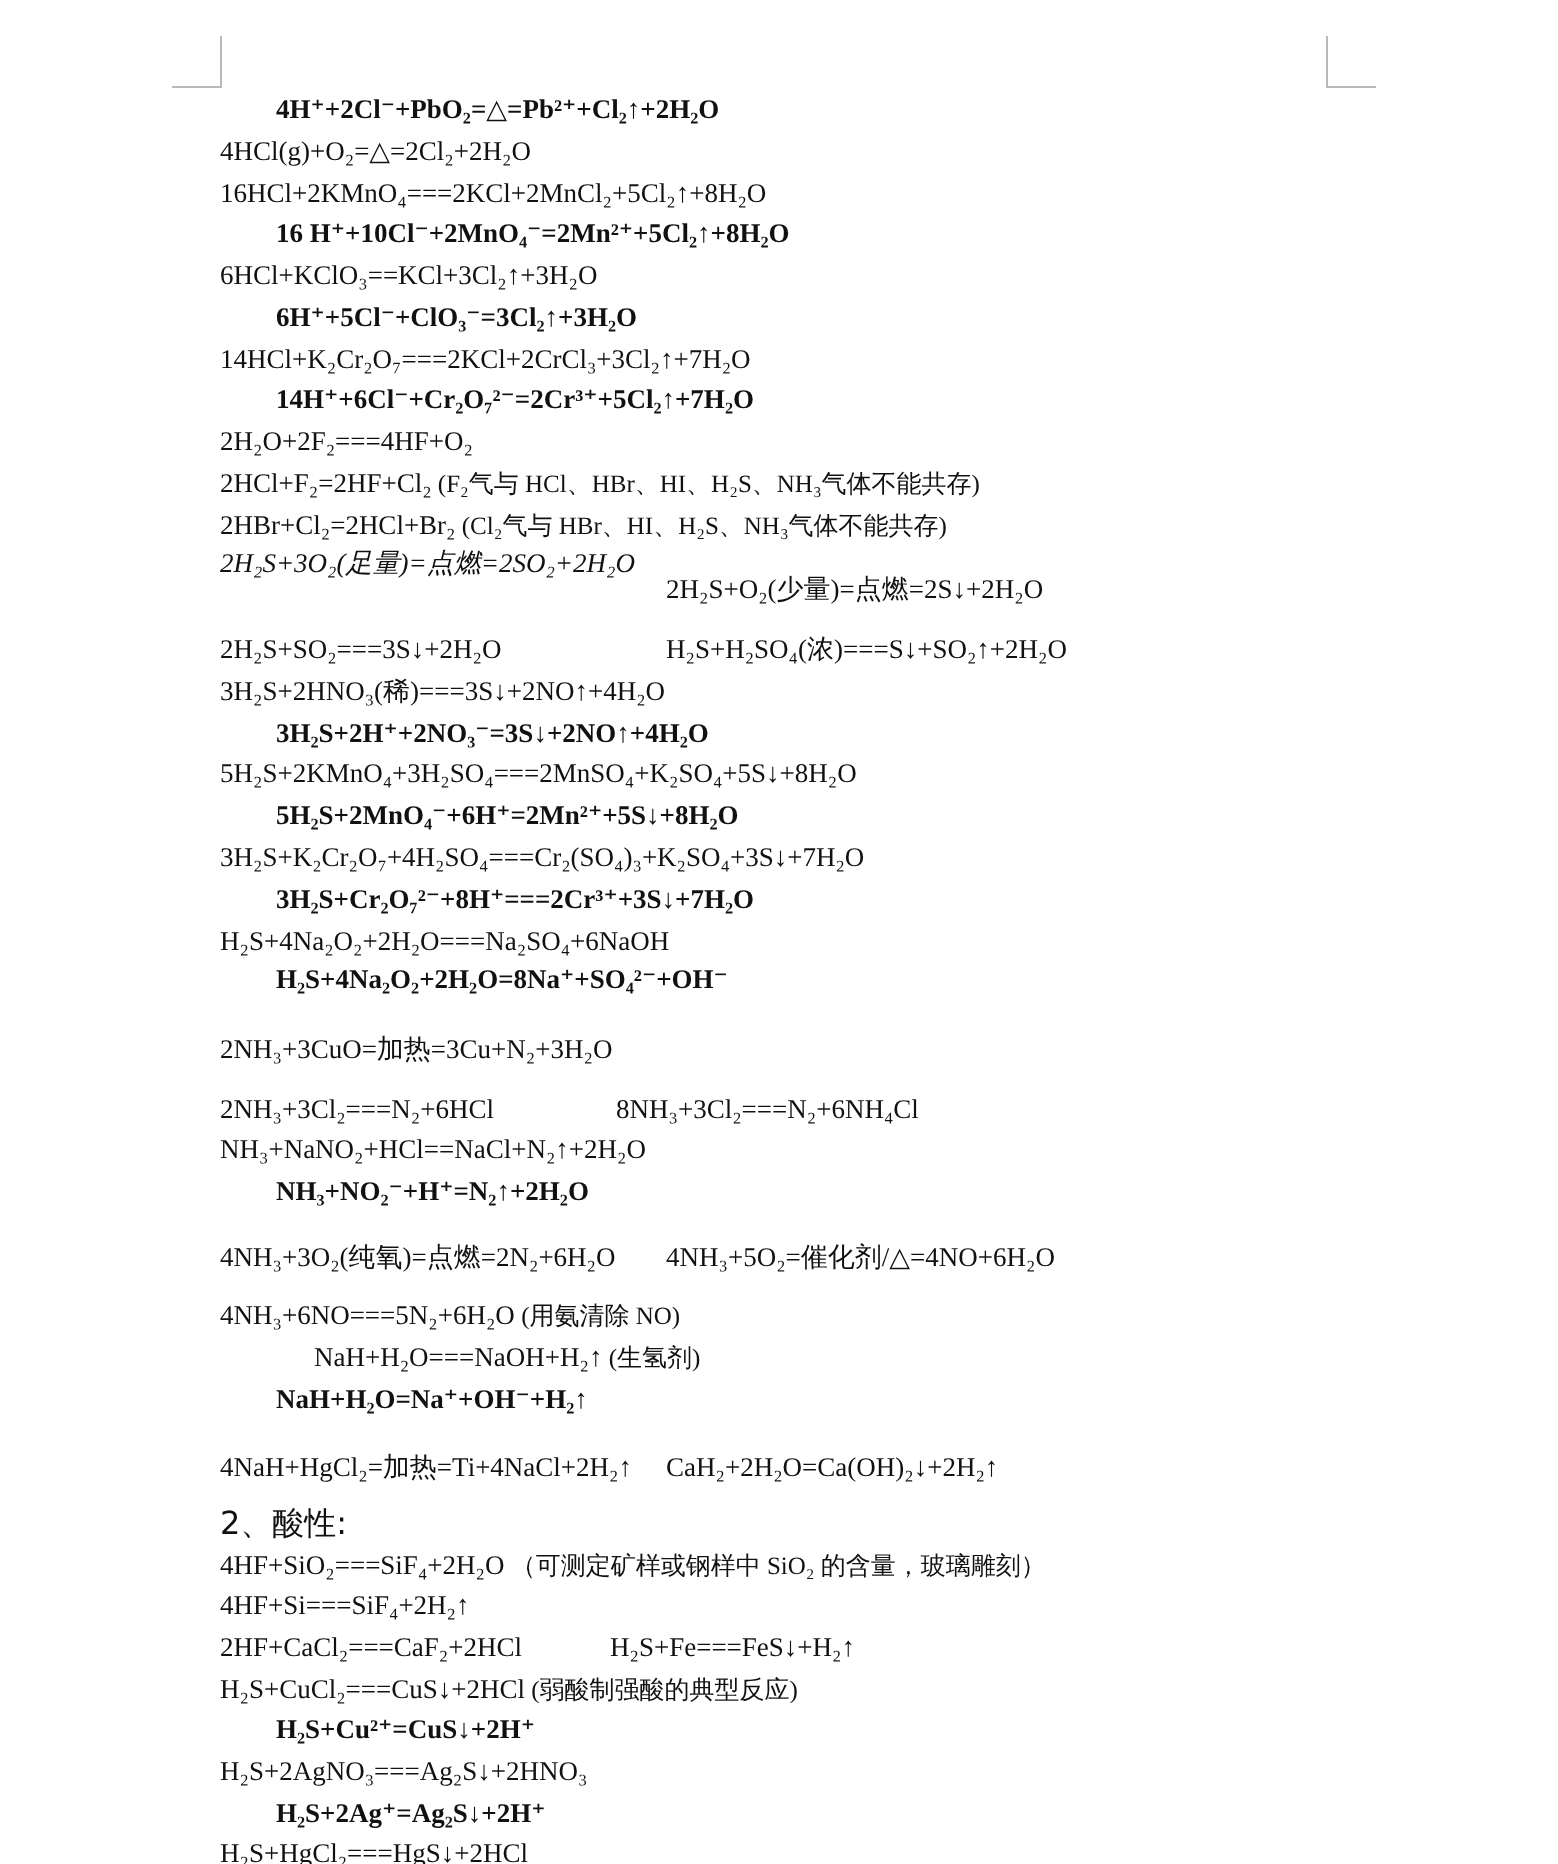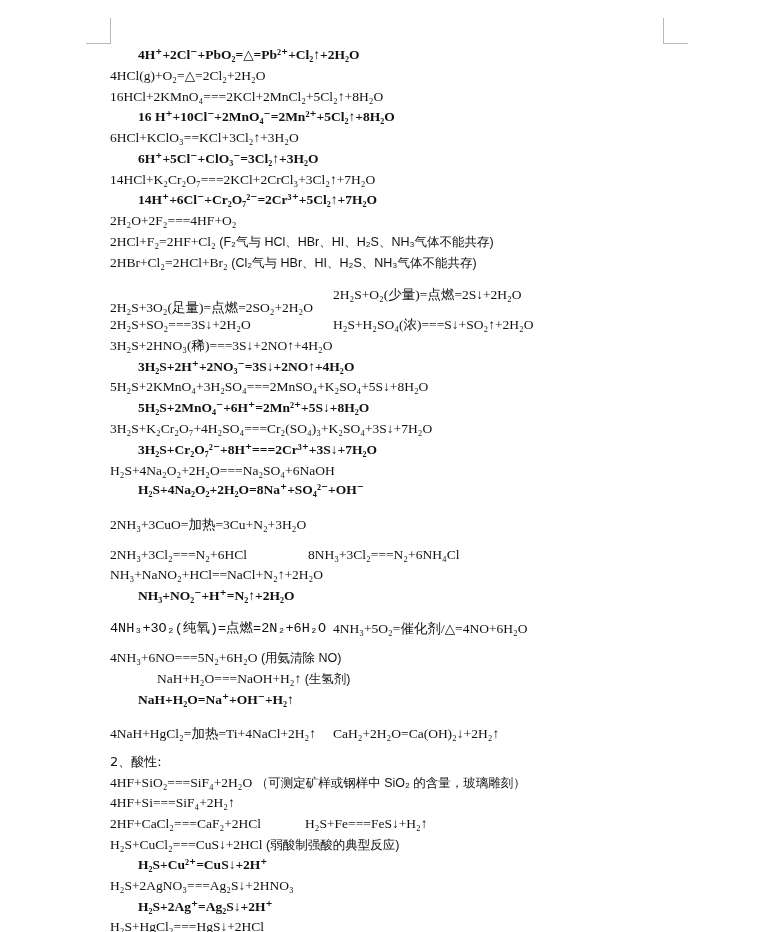--- a/index.html
+++ b/index.html
@@ -6,59 +6,59 @@
   body { width:779px; height:932px; position:relative; overflow:hidden;
          font-family:"Liberation Serif","DejaVu Serif",serif; color:#111; }
   .corner { position:absolute; border-color:#b8b8b8; border-style:solid; border-width:0; }
   .corner.tl { left:86px; top:18px; width:24px; height:25px; border-right-width:1px; border-bottom-width:1px; }
   .corner.tr { left:663px; top:18px; width:24px; height:25px; border-left-width:1px; border-bottom-width:1px; }
   .ln { position:absolute; left:110px; font-size:13.5px; line-height:18px; white-space:nowrap; }
   .ln.b { font-weight:bold; left:138px; }
   .ln.c2 { left:333px; }
   .ln.c2n { left:308px;text-align:center; }
   .ln.c2f { left:305px; }
-  .ln.cjk { font-family:"DejaVu Sans","Liberation Sans",sans-serif; font-size:13px; }
-  .note { font-family:Liberation Sans, sans-serif; font-size:12.5px; }
+  .ln.cjk { font-family:"DejaVu Sans","Liberation Sans",sans-serif; font-size:16px; }
+  .note { font-family:Liberation Serif, serif; font-size:12.5px; }
 </style>
 </head>
 <body>
 
 <div class="corner tl"></div>
 <div class="corner tr"></div>
 
 <div id="doc">
     <div class="ln b" style="top: 46px;"><span>4H⁺+2Cl⁻+PbO₂=△=Pb²⁺+Cl₂↑+2H₂O</span></div>
     <div class="ln" style="top: 67px;"><span>4HCl(g)+O₂=△=2Cl₂+2H₂O</span></div>
     <div class="ln" style="top: 88px;"><span>16HCl+2KMnO₄===2KCl+2MnCl₂+5Cl₂↑+8H₂O</span></div>
     <div class="ln b" style="top: 108px;"><span>16 H⁺+10Cl⁻+2MnO₄⁻=2Mn²⁺+5Cl₂↑+8H₂O</span></div>
     <div class="ln" style="top: 129px;"><span>6HCl+KClO₃==KCl+3Cl₂↑+3H₂O</span></div>
     <div class="ln b" style="top: 150px;"><span>6H⁺+5Cl⁻+ClO₃⁻=3Cl₂↑+3H₂O</span></div>
     <div class="ln" style="top: 171px;"><span>14HCl+K₂Cr₂O₇===2KCl+2CrCl₃+3Cl₂↑+7H₂O</span></div>
     <div class="ln b" style="top: 191px;"><span>14H⁺+6Cl⁻+Cr₂O₇²⁻=2Cr³⁺+5Cl₂↑+7H₂O</span></div>
     <div class="ln" style="top: 212px;"><span>2H₂O+2F₂===4HF+O₂</span></div>
     <div class="ln" style="top: 233px;"><span>2HCl+F₂=2HF+Cl₂</span><span class="note"> (F₂气与 HCl、HBr、HI、H₂S、NH₃气体不能共存)</span></div>
     <div class="ln" style="top: 254px;"><span>2HBr+Cl₂=2HCl+Br₂</span><span class="note"> (Cl₂气与 HBr、HI、H₂S、NH₃气体不能共存)</span></div>
-    <div class="ln" style="top: 299px;"><span>2H₂S+3O₂(足量)=点燃=2SO₂+2H₂O</span></div>
+    <div class="ln" style="top: 273px; font-style: italic;"><span>2H₂S+3O₂(足量)=点燃=2SO₂+2H₂O</span></div>
     <div class="ln c2" style="top: 286px; text-align: right;"><span>2H₂S+O₂(少量)=点燃=2S↓+2H₂O</span></div>
     <div class="ln" style="top: 316px;"><span>2H₂S+SO₂===3S↓+2H₂O</span></div>
     <div class="ln c2" style="top: 316px;"><span>H₂S+H₂SO₄(浓)===S↓+SO₂↑+2H₂O</span></div>
     <div class="ln" style="top: 337px;"><span>3H₂S+2HNO₃(稀)===3S↓+2NO↑+4H₂O</span></div>
     <div class="ln b" style="top: 358px;"><span>3H₂S+2H⁺+2NO₃⁻=3S↓+2NO↑+4H₂O</span></div>
     <div class="ln" style="top: 378px;"><span>5H₂S+2KMnO₄+3H₂SO₄===2MnSO₄+K₂SO₄+5S↓+8H₂O</span></div>
     <div class="ln b" style="top: 399px;"><span>5H₂S+2MnO₄⁻+6H⁺=2Mn²⁺+5S↓+8H₂O</span></div>
     <div class="ln" style="top: 420px;"><span>3H₂S+K₂Cr₂O₇+4H₂SO₄===Cr₂(SO₄)₃+K₂SO₄+3S↓+7H₂O</span></div>
     <div class="ln b" style="top: 441px;"><span>3H₂S+Cr₂O₇²⁻+8H⁺===2Cr³⁺+3S↓+7H₂O</span></div>
     <div class="ln" style="top: 462px;"><span>H₂S+4Na₂O₂+2H₂O===Na₂SO₄+6NaOH</span></div>
     <div class="ln b" style="top: 481px;"><span>H₂S+4Na₂O₂+2H₂O=8Na⁺+SO₄²⁻+OH⁻</span></div>
     <div class="ln" style="top: 516px;"><span>2NH₃+3CuO=加热=3Cu+N₂+3H₂O</span></div>
     <div class="ln" style="top: 546px;"><span>2NH₃+3Cl₂===N₂+6HCl</span></div>
     <div class="ln c2n" style="top: 546px;"><span>8NH₃+3Cl₂===N₂+6NH₄Cl</span></div>
     <div class="ln" style="top: 566px;"><span>NH₃+NaNO₂+HCl==NaCl+N₂↑+2H₂O</span></div>
     <div class="ln b" style="top: 587px;"><span>NH₃+NO₂⁻+H⁺=N₂↑+2H₂O</span></div>
-    <div class="ln" style="top: 620px; font-family: Liberation Mono, monospace;"><span>4NH₃+3O₂(纯氧)=点燃=2N₂+6H₂O</span></div>
+    <div class="ln" style="top: 620px;"><span>4NH₃+3O₂(纯氧)=点燃=2N₂+6H₂O</span></div>
     <div class="ln c2" style="top: 620px;"><span>4NH₃+5O₂=催化剂/△=4NO+6H₂O</span></div>
     <div class="ln" style="top: 649px;"><span>4NH₃+6NO===5N₂+6H₂O</span><span class="note"> (用氨清除 NO)</span></div>
     <div class="ln" style="top: 670px; margin-left: 47px;"><span>NaH+H₂O===NaOH+H₂↑</span><span class="note"> (生氢剂)</span></div>
     <div class="ln b" style="top: 691px;"><span>NaH+H₂O=Na⁺+OH⁻+H₂↑</span></div>
     <div class="ln" style="top: 725px;"><span>4NaH+HgCl₂=加热=Ti+4NaCl+2H₂↑</span></div>
     <div class="ln c2" style="top: 725px;"><span>CaH₂+2H₂O=Ca(OH)₂↓+2H₂↑</span></div>
     <div class="ln cjk" style="top: 753px;"><span>2、酸性:</span></div>
     <div class="ln" style="top: 774px; text-align: center;"><span>4HF+SiO₂===SiF₄+2H₂O</span><span class="note"> （可测定矿样或钢样中 SiO₂ 的含量，玻璃雕刻）</span></div>
     <div class="ln" style="top: 794px;"><span>4HF+Si===SiF₄+2H₂↑</span></div>
     <div class="ln" style="top: 815px;"><span>2HF+CaCl₂===CaF₂+2HCl</span></div>

